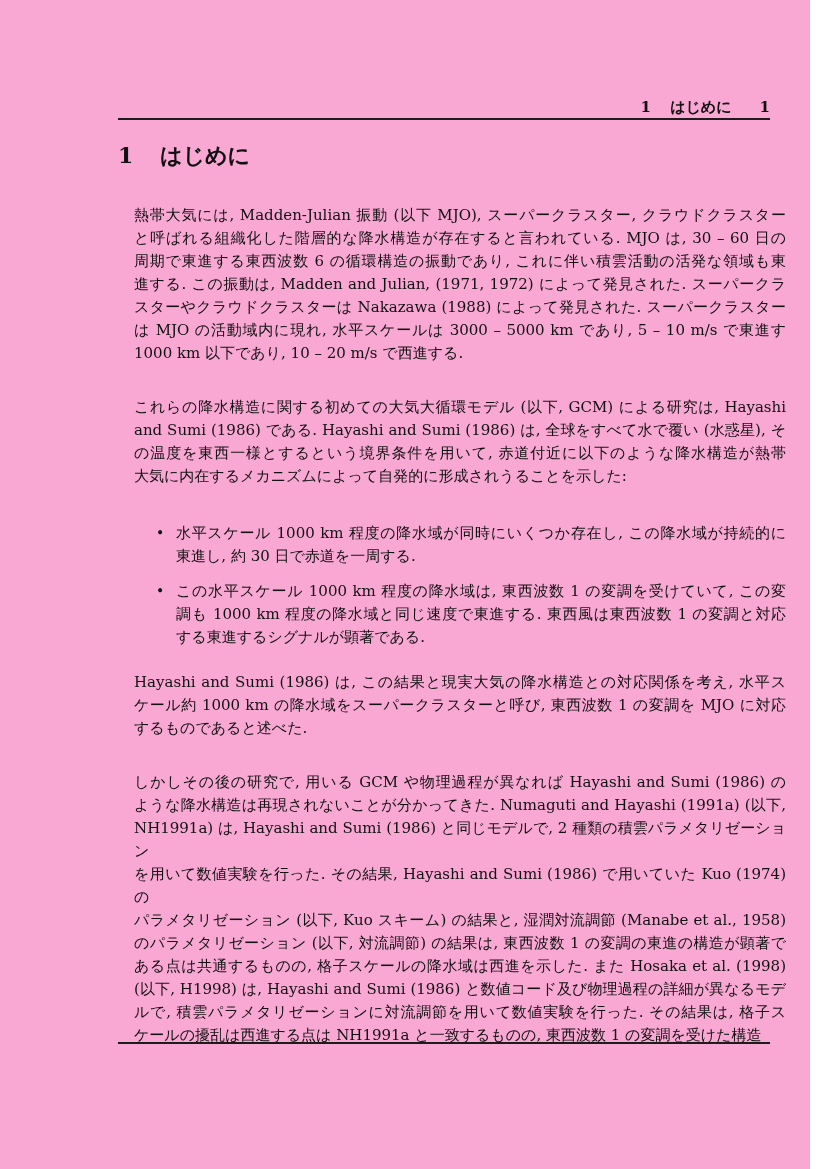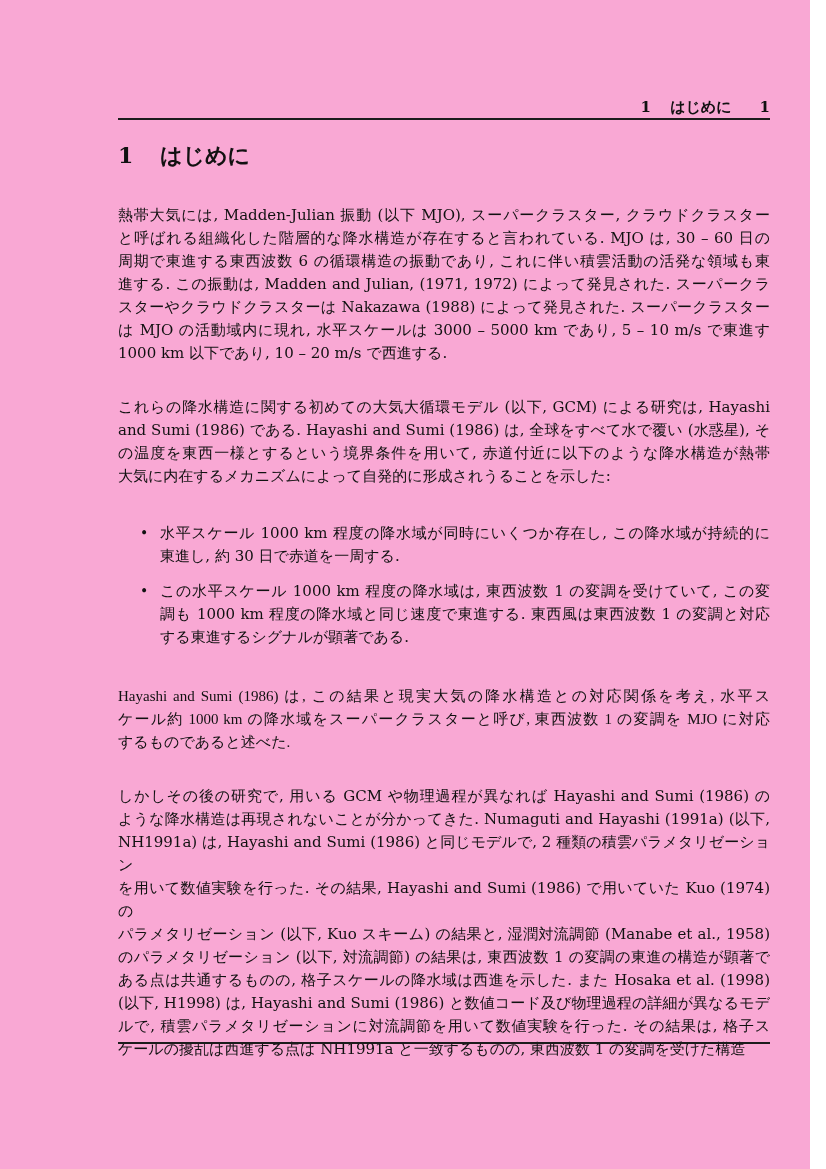--- a/index.html
+++ b/index.html
@@ -63,29 +63,29 @@
   }
   .sh-number { font-family: "DejaVu Serif", "Liberation Serif", serif; }
   .sh-title {
     font-family: "DejaVu Sans", "Liberation Sans", sans-serif;
     margin-left: 19px;
   }
   
   .body {
     position: absolute;
     top: 204px;
-    left: 118px;
+    left: 134px;
     width: 652px;
     font-size: 15px;
     line-height: 23px;
   }
   .block { margin-top: 31px; }
   .block:first-child { margin-top: 0; }
   .bullet-list.block { margin-top: 34px; }
-  .bullet-list + .paragraph.block { margin-top: 36px; font-family: Liberation Serif, serif; }
+  .bullet-list + .paragraph.block { margin-top: 22px; }
   .line {
     text-align: justify;
     text-align-last: justify;
     overflow: hidden;
     white-space: normal;
   }
   .line.last {
     text-align: center;
     text-align-last: left;
   }

